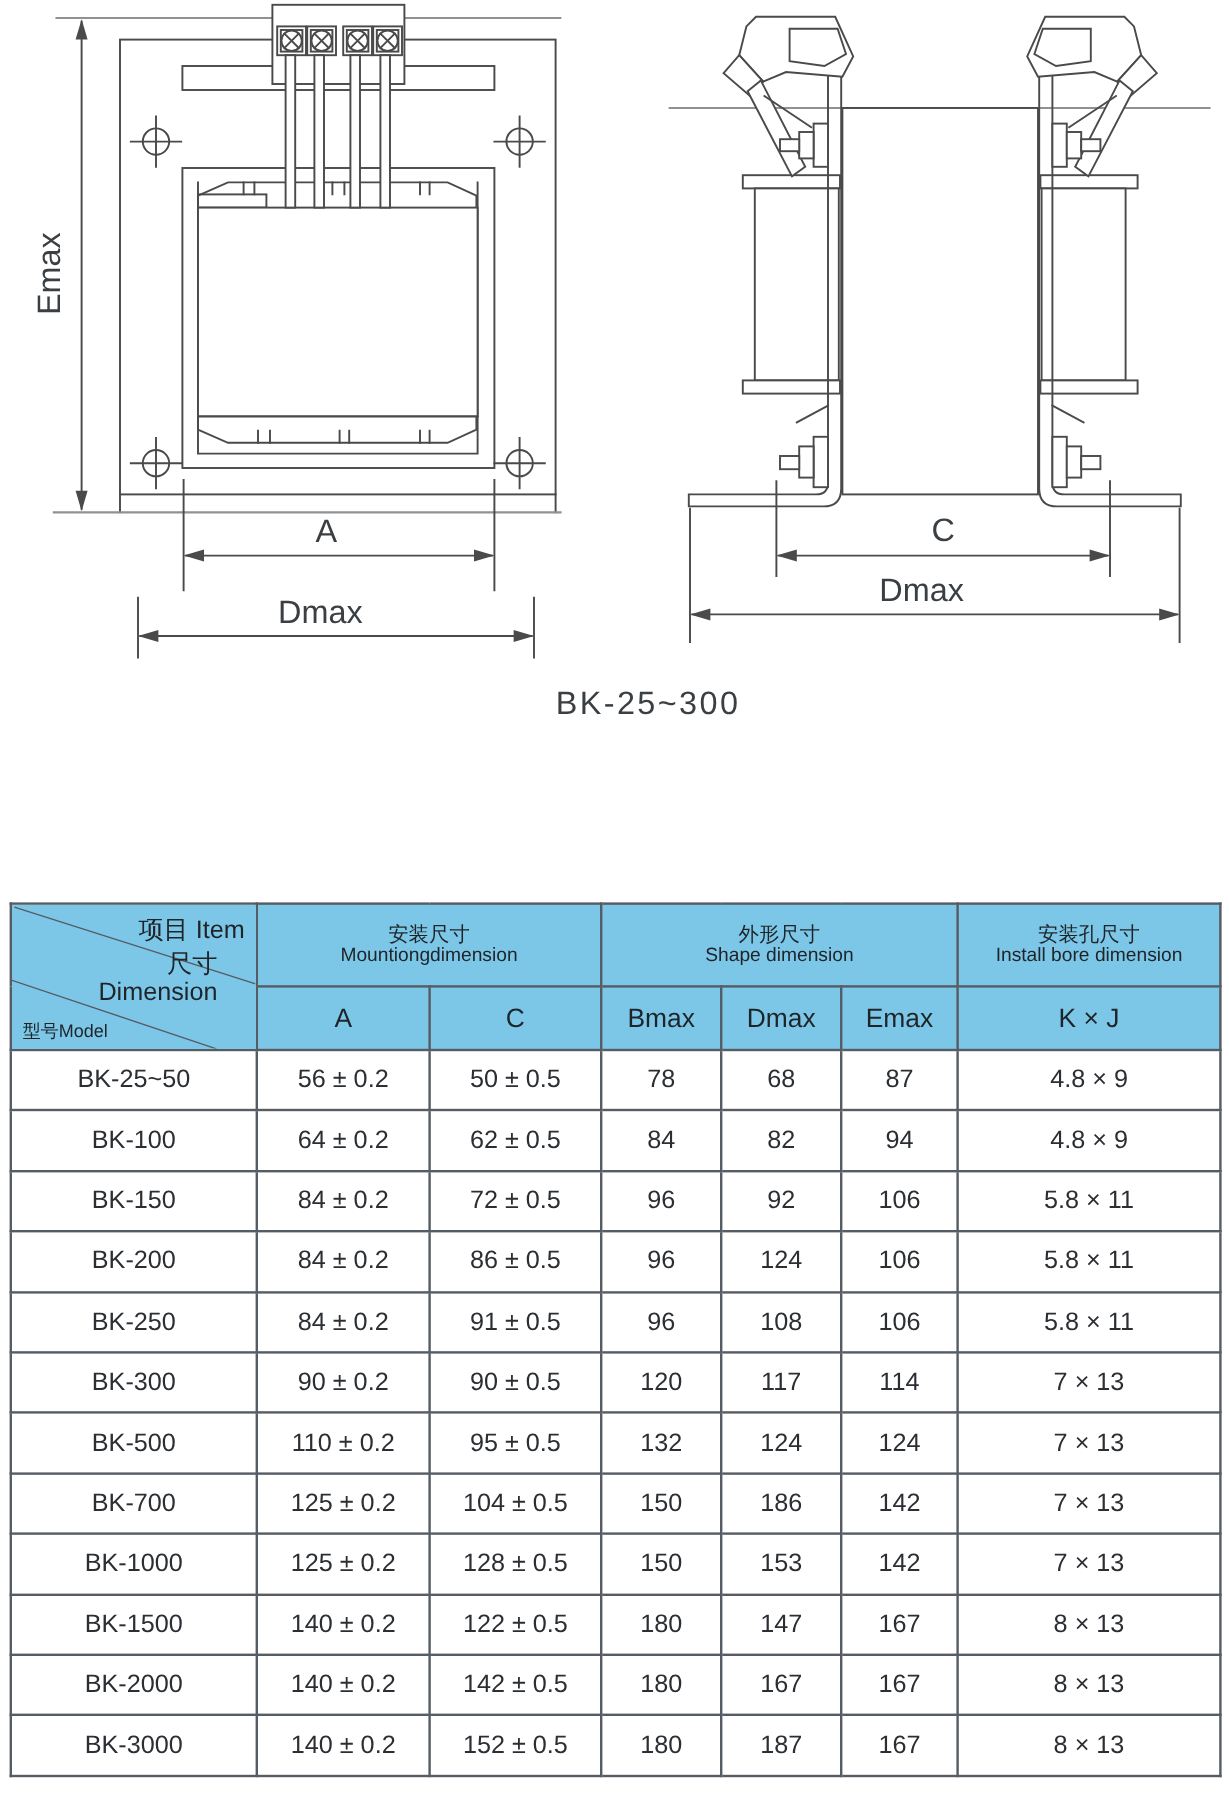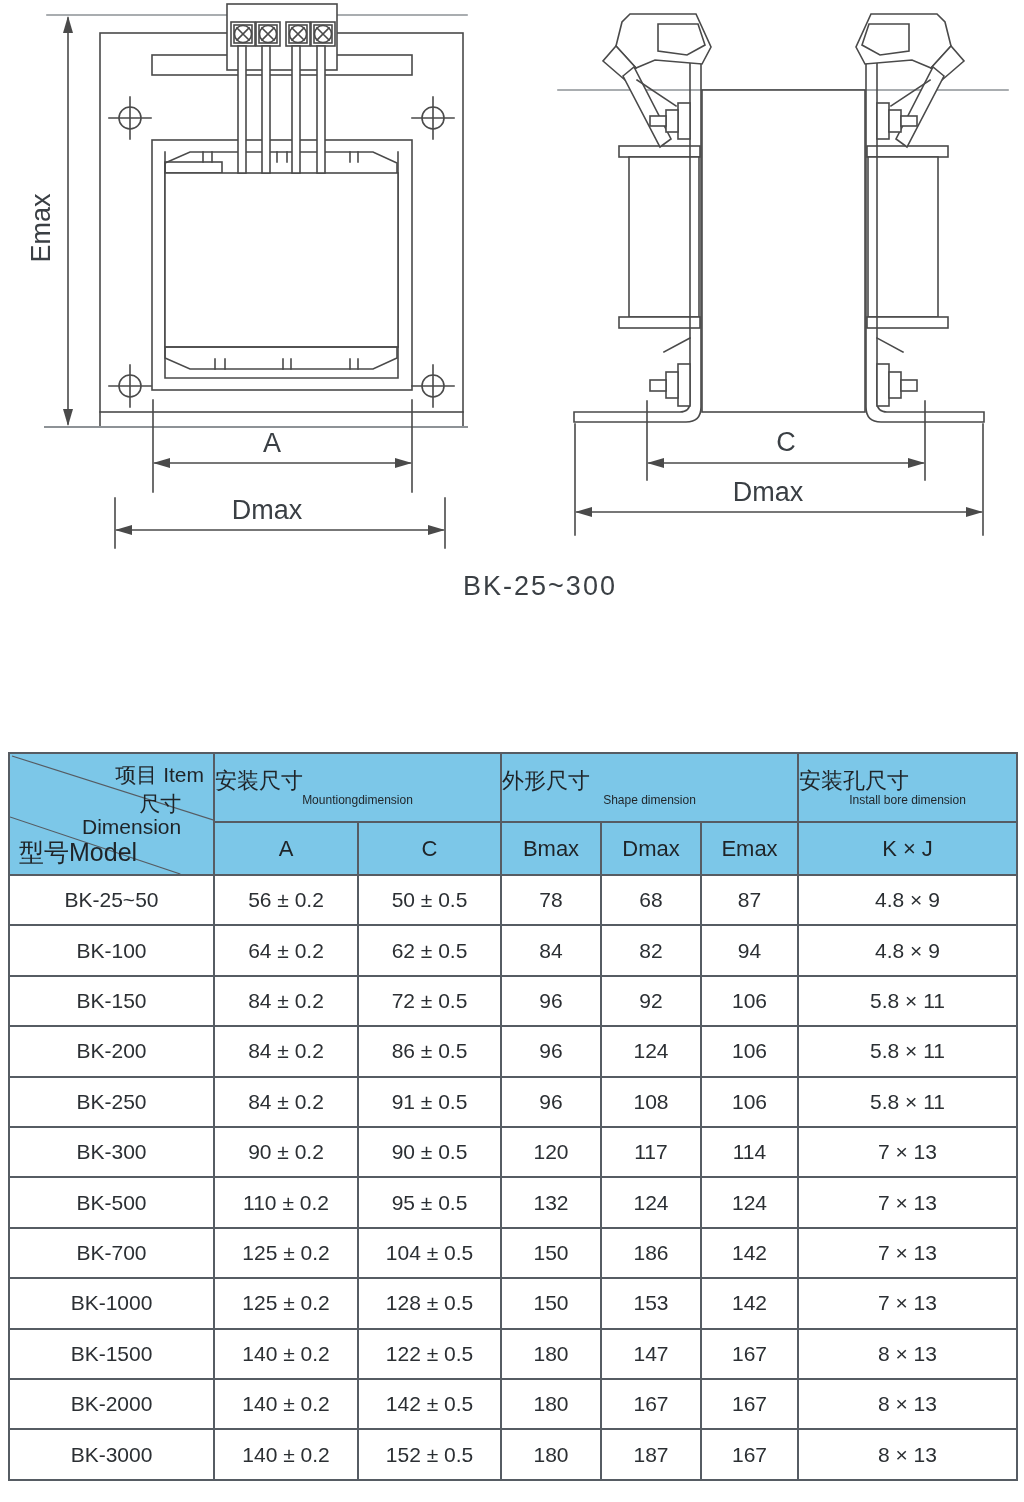--- a/index.html
+++ b/index.html
@@ -4,29 +4,29 @@
 <style>
   html,body{margin:0;padding:0;background:#fff;}
   body{width:1024px;height:1502px;position:relative;font-family:"Liberation Sans",sans-serif;}
   svg text{font-family:"Liberation Sans",sans-serif;fill:#3a3f44;}
   .drawings{position:absolute;left:0;top:0;}
   .table-wrap{position:absolute;left:8px;top:752px;width:1008px;}
   table{width:100%;height:729px;border-collapse:collapse;table-layout:fixed;}
   th,td{border:2px solid #565c63;padding:0;margin:0;}
   thead th{background:#7cc7e8;font-weight:normal;color:#1f2428;vertical-align:middle;}
   tr.h1{height:69px;} tr.h2{height:53px;}
-  .grp-cn{font-size:22px;line-height:1.15;text-align:left;}
-  .grp-en{font-size:12px;line-height:1.1;text-align:center;}
+  .grp-cn{font-size:17px;line-height:1.15;text-align:center;}
+  .grp-en{font-size:16px;line-height:1.1;text-align:center;}
   tr.h2 th{font-size:22px;text-align:center;}
   tbody td{text-align:center;font-size:21px;color:#2b2f33;background:#fff;}
   th.corner{position:relative;overflow:hidden;}
   .corner-svg{position:absolute;left:0;top:0;width:100%;height:100%;}
   .c-item{position:absolute;top:7px;right:9px;font-size:21px;}
   .c-dim{position:absolute;top:39px;left:72px;font-size:21px;text-align:right;line-height:1.08;}
-  .c-model{position:absolute;bottom:5px;left:9px;font-size:25px;}
+  .c-model{position:absolute;bottom:5px;left:9px;font-size:15px;}
 </style>
 </head>
 <body>
 
 <svg class="drawings" width="1024" height="620" viewBox="0 0 1024 620" fill="none" stroke="#4a4a4a" stroke-width="1.6" stroke-linecap="square">
 
   <g>
 
     <path d="M47 15 H227 M337 15 H467" stroke="#8d9296"></path>
 

